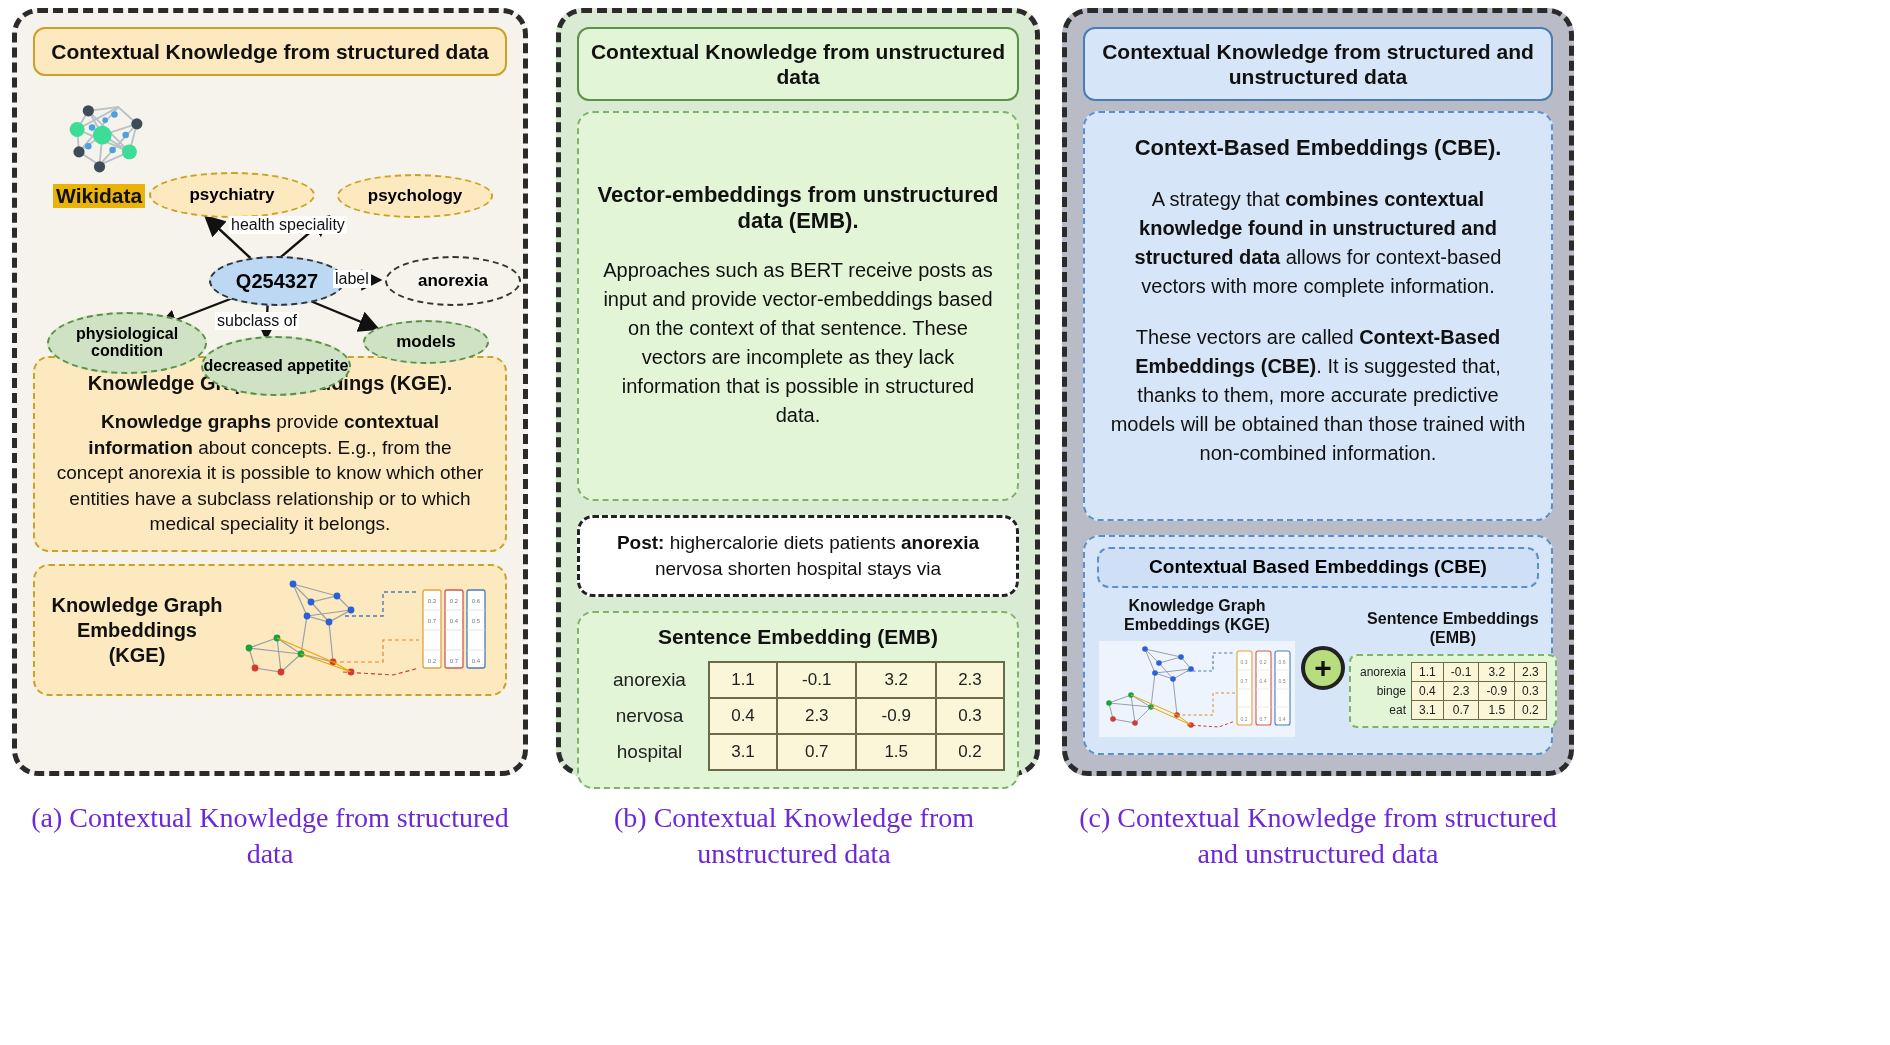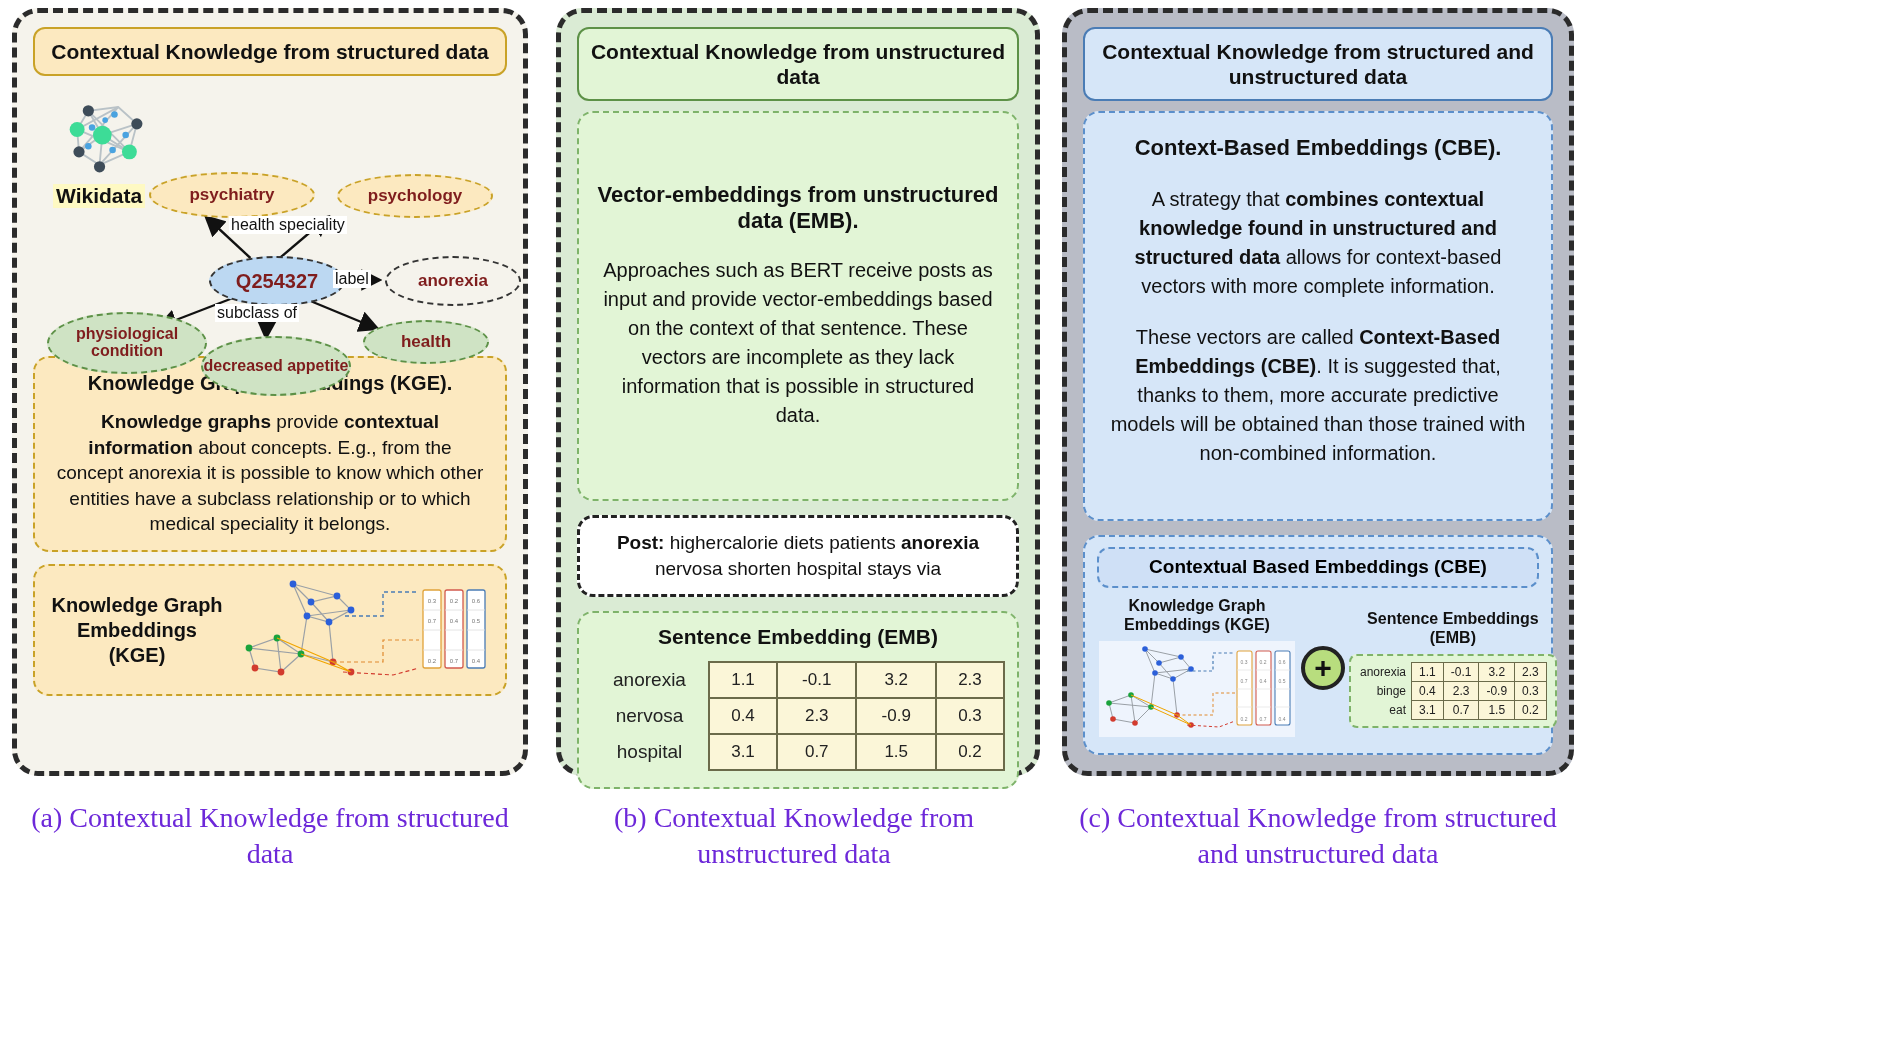--- a/index.html
+++ b/index.html
@@ -45,27 +45,27 @@
   
   .graph-area {
     position: relative;
     height: 272px;
     margin-top: 4px;
   }
   .wikidata-logo { position: absolute; left: 26px; top: 14px; width: 96px; height: 84px; }
   .wikidata-label {
     position: absolute; left: 20px; top: 104px;
     font-weight: bold; font-size: 21px; color: #111;
-    background: #fef9c3; padding: 0 3px;
+    background: #eab308; padding: 0 3px;
   }
   .node {
     position: absolute;
     display: flex; align-items: center; justify-content: center;
     text-align: center;
-    font-weight: bold; font-size: 17px; color: #7f1d1d;
+    font-weight: bold; font-size: 17px; color: #000000;
     line-height: 1.05;
   }
   .n-yellow { background: #fce9c0; border: 2px dashed #c9a227; border-radius: 50%; }
   .n-blue   { background: #bcd8f2; border: 2px dashed #333;    border-radius: 50%; }
   .n-white  { background: #f5f3ec; border: 2px dashed #333;    border-radius: 50%; }
   .n-green  { background: #cfe3c4; border: 2px dashed #5d9147; border-radius: 50%; }
   .edge-label {
     position: absolute;
     font-size: 16px; color: #111;
     background: #fff;
@@ -219,26 +219,26 @@
 
       <div class="node n-green" style="left:14px; top:232px; width:160px; height:62px; font-size:16px;">
         <span>physiological condition</span>
       </div>
 
       <div class="node n-green" style="left:168px; top:256px; width:150px; height:60px; font-size:16px;">
         <span>decreased appetite</span>
       </div>
 
       <div class="node n-green" style="left:330px; top:240px; width:126px; height:44px;">
-        <span>health</span>
+        <span>models</span>
       </div>
 
       <div class="edge-label" style="left:196px; top:136px;">health speciality</div>
       <div class="edge-label" style="left:300px; top:190px;">label</div>
-      <div class="edge-label" style="left:182px; top:224px;">subclass of</div>
+      <div class="edge-label" style="left:182px; top:232px;">subclass of</div>
     </div>
 
     <div class="card card-y" style="margin-top:4px;">
       <div class="card-title">Knowledge Graph Embeddings (KGE).</div>
       <div class="card-body"><b>Knowledge graphs</b><span> provide </span><b>contextual information</b><span> about concepts. E.g., from the concept anorexia it is possible to know which other entities have a subclass relationship or to which medical speciality it belongs.</span></div>
     </div>
 
     <div class="card card-y" style="margin-top:12px; padding:10px 12px;">
       <div class="kge-row">
         <div class="kge-row-label">Knowledge Graph Embeddings (KGE)</div>

